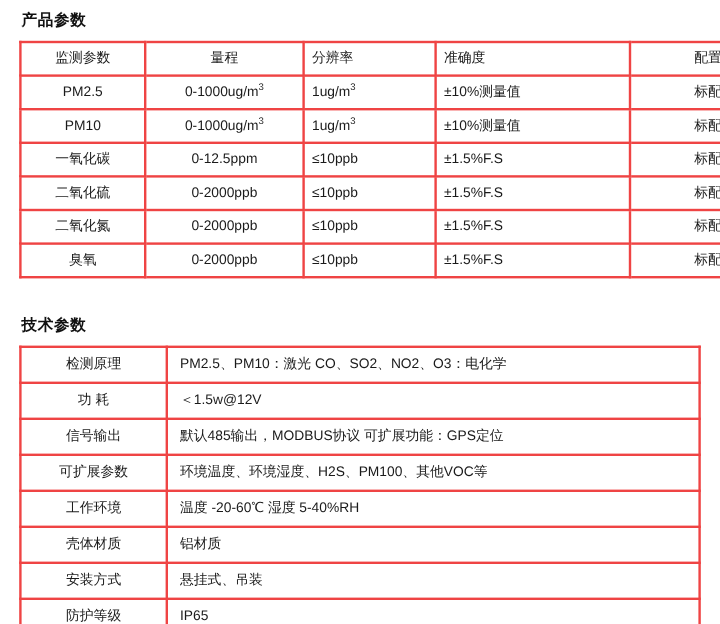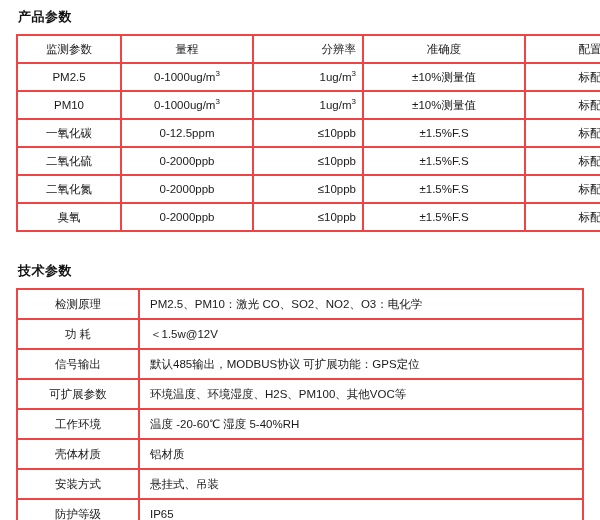--- a/index.html
+++ b/index.html
@@ -38,22 +38,22 @@
     font-size: 11.5px;
     color: #1a1a1a;
     height: 26px;
     padding: 0 6px;
     vertical-align: middle;
     line-height: 1.25;
   }
   
   #product-table td.c0 { width: 90px;  text-align: center; }
   #product-table td.c1 { width: 118px; text-align: center; }
-  #product-table td.c2 { width: 96px;  text-align: right; }
-  #product-table td.c3 { width: 148px; text-align: center; }
+  #product-table td.c2 { width: 96px;  text-align: left; }
+  #product-table td.c3 { width: 148px; }
   #product-table td.c4 { width: 116px; text-align: center; }
   #product-table tr.header td { font-weight: normal; }
   sup {
     font-size: 8px;
     vertical-align: super;
     line-height: 0;
   }
   .spacer {
     height: 30px;
   }

